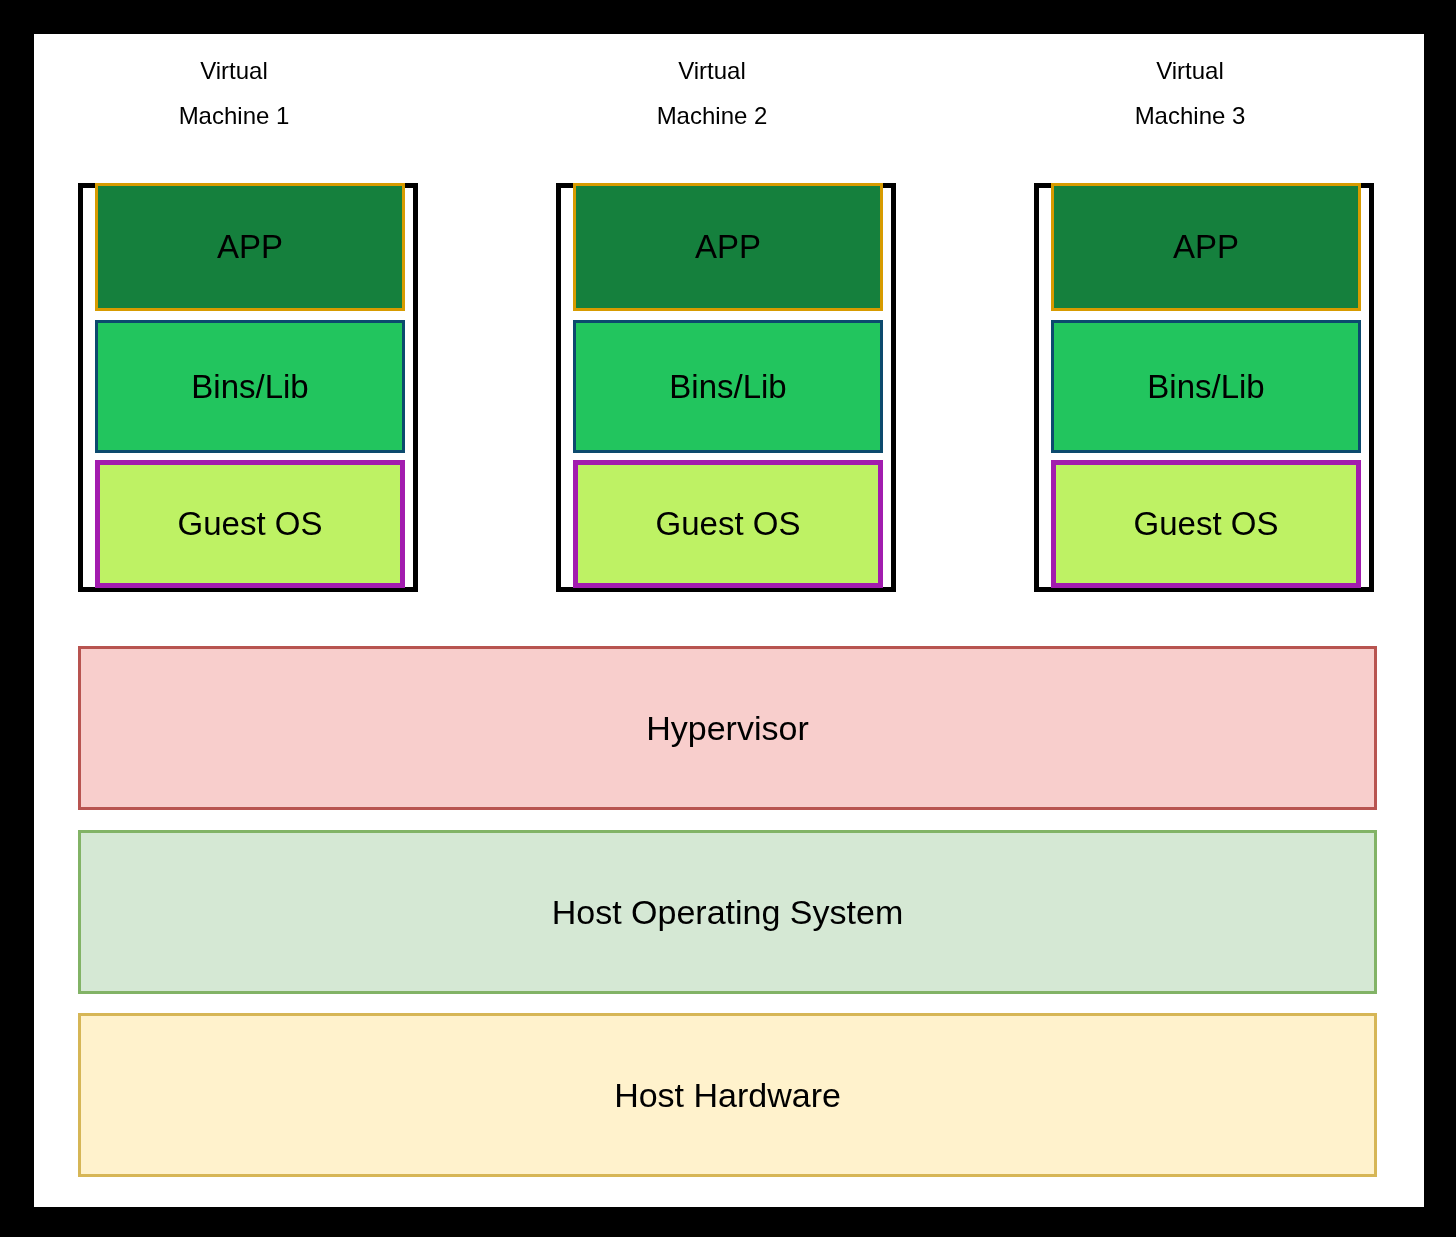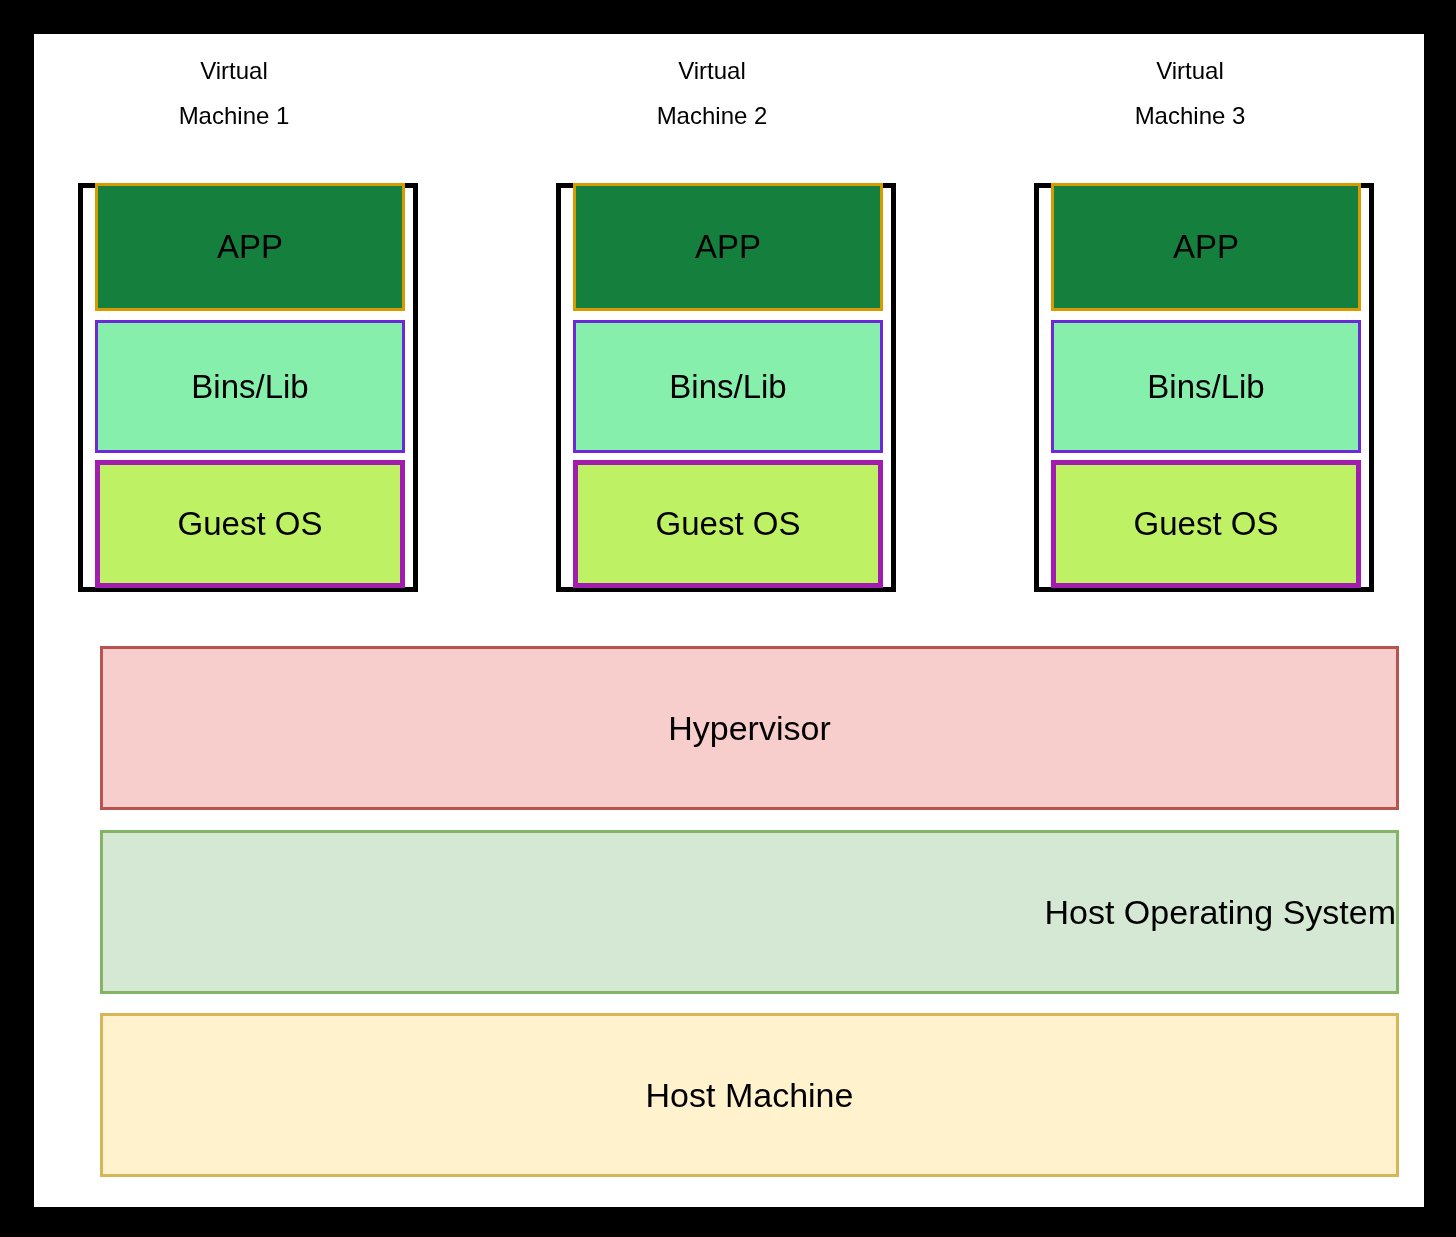--- a/index.html
+++ b/index.html
@@ -57,38 +57,37 @@
     font-size: 33px;
     color: #000000;
     font-family: "Liberation Sans", sans-serif;
   }
 
   .layer-app {
     background: #15803d;
     border: 3px solid #d79b00;
   }
   .layer-bins {
-    background: #86efac;
-    border: 3px solid #6d28d9;
+    background: #22c55e;
+    border: 3px solid #0c4a6e;
   }
   .layer-guest {
     background: #bef264;
     border: 5px solid #a21caf;
   }
 
   
   .stack-bar {
     position: absolute;
     display: flex;
     align-items: center;
     justify-content: center;
     font-size: 34px;
     color: #000000;
     font-family: "Liberation Sans", sans-serif;
-    margin-left: 22px;
   }
 
   .bar-hypervisor {
     background: #f8cecc;
     border: 3px solid #b85450;
   }
   .bar-hostos {
     background: #d5e8d4;
     border: 3px solid #82b366;
   }
@@ -151,22 +150,22 @@
     </div>
 
     <div class="layer-box layer-guest" style="left:1017px; top:426px; width:310px; height:128px;">
       <span>Guest OS</span>
     </div>
 
     <div class="stack-bar bar-hypervisor" style="left:44px; top:612px; width:1299px; height:164px;">
       <span>Hypervisor</span>
     </div>
 
-    <div class="stack-bar bar-hostos" style="left:44px; top:796px; width:1299px; height:164px;justify-content:flex-end;">
+    <div class="stack-bar bar-hostos" style="left:44px; top:796px; width:1299px; height:164px;">
       <span>Host Operating System</span>
     </div>
 
     <div class="stack-bar bar-hardware" style="left:44px; top:979px; width:1299px; height:164px;">
-      <span>Host Machine</span>
+      <span>Host Hardware</span>
     </div>
 
   </div>
 </div>
 
 </body></html>

